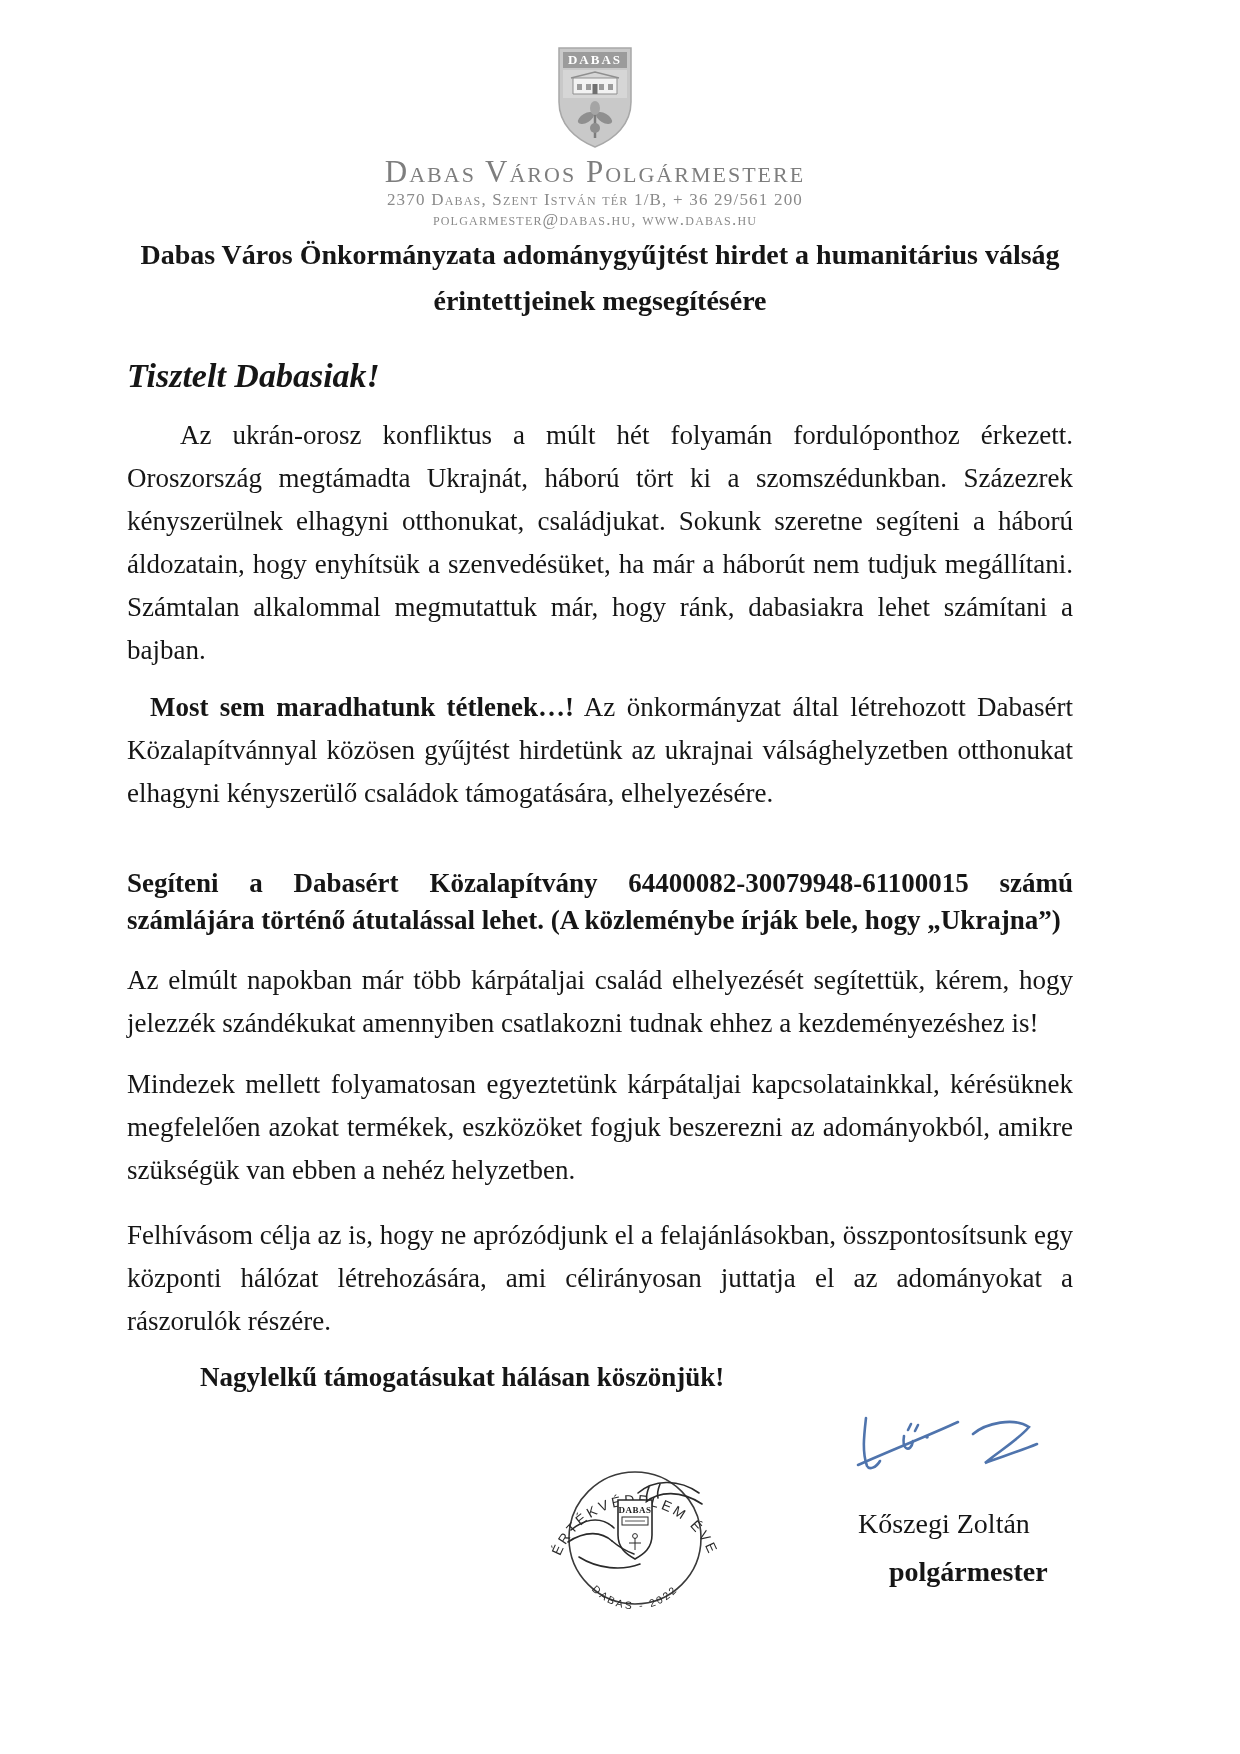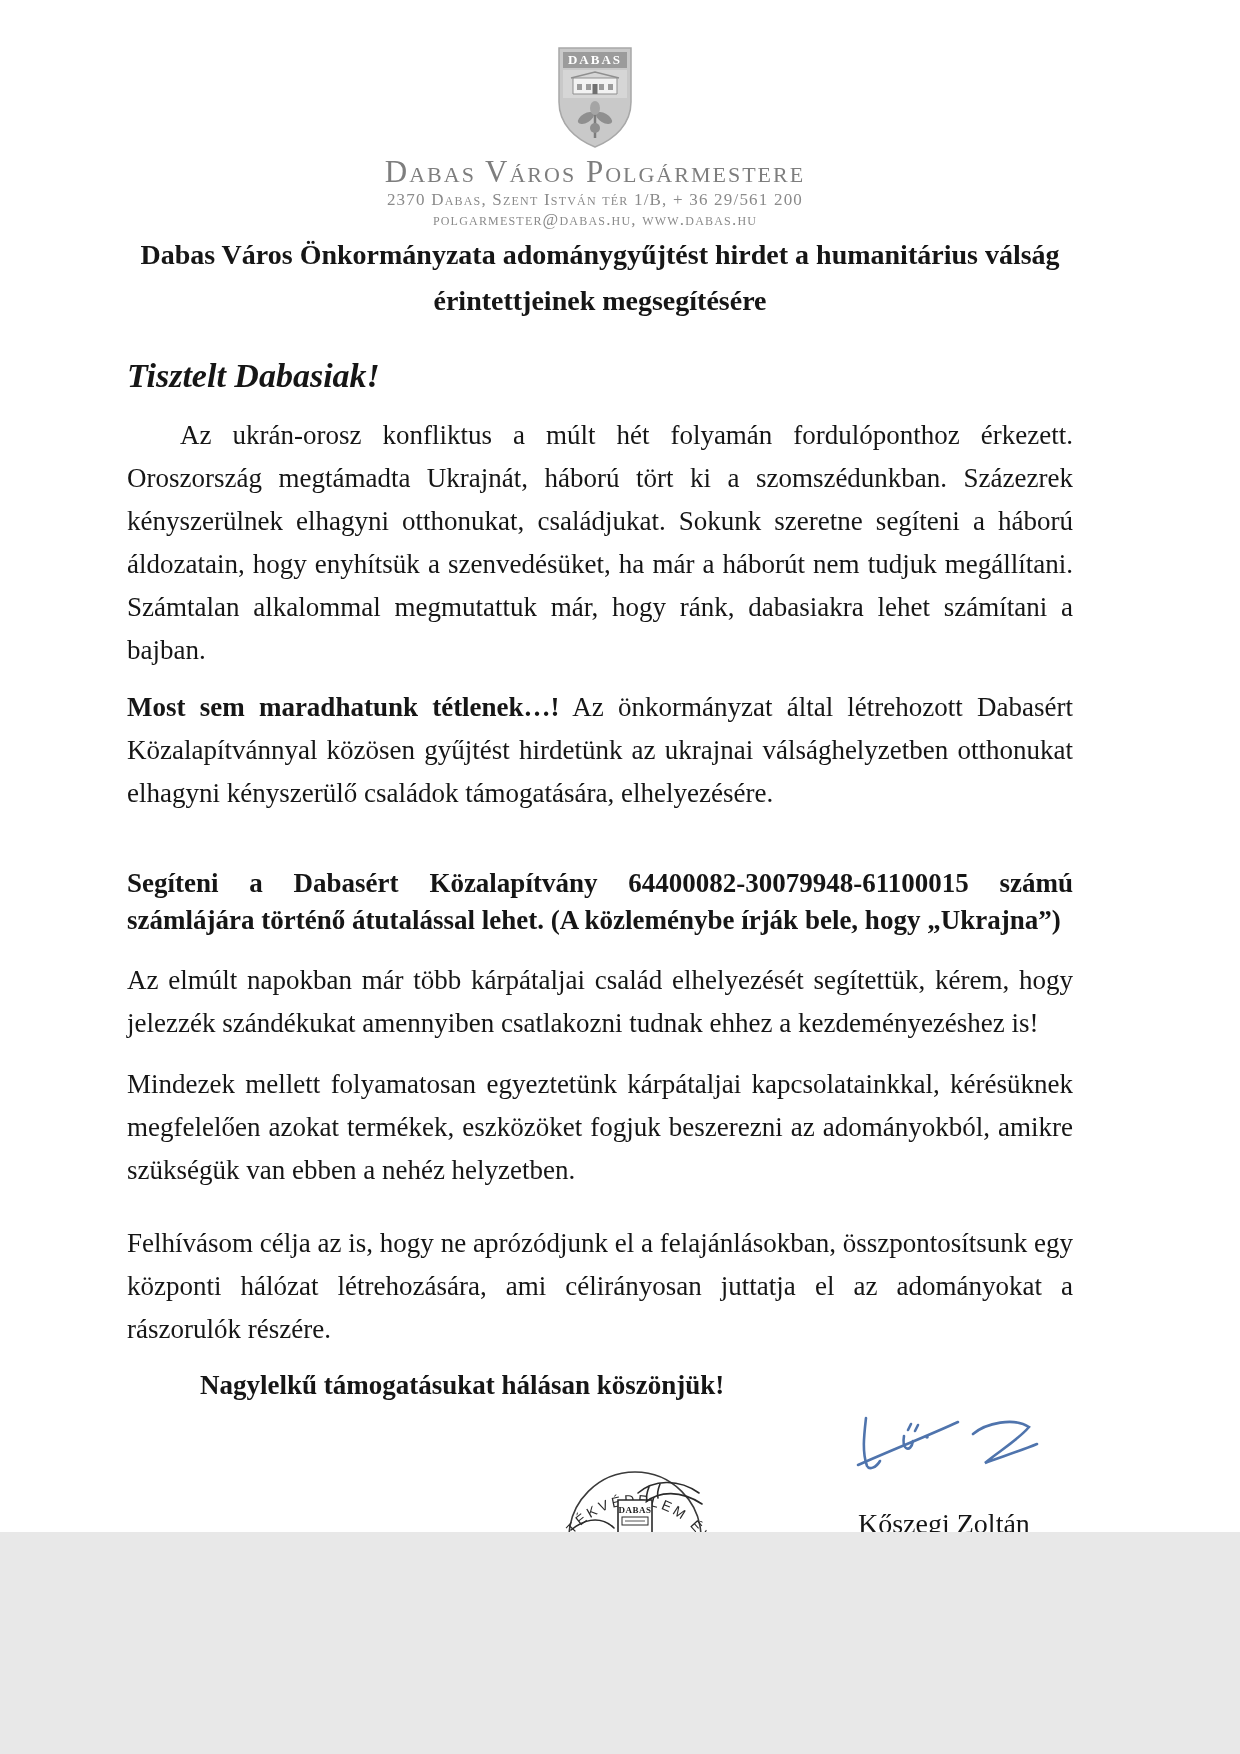--- a/index.html
+++ b/index.html
@@ -1,19 +1,19 @@
 <!DOCTYPE html>
 <html><head>
 <meta charset="utf-8">
 <title>Document</title>
 <style>
   html,body{margin:0;padding:0;background:#e8e8e8;}
   .page{
     position:relative;
-    width:1240px;height:1532px;
+    width:1240px;height:1754px;
     margin:0 auto;
     background:#ffffff;
     font-family:"Liberation Serif", serif;
     color:#161616;
     overflow:hidden;
   }
   
   .letterhead{
     padding-top:44px;
     text-align:center;
@@ -59,22 +59,22 @@
     line-height:43px;
     text-align:justify;
     text-align-last:left;
   }
   .para.indent{text-indent:53px;}
   .p1{margin-top:16px;}
   .p2{margin-top:14px;}
   .p3{margin-top:50px;font-weight:bold;line-height:37px;}
   .p4{margin-top:20px;}
   .p5{margin-top:18px;}
-  .p6{margin-top:30px;}
-  .lead-bold{font-weight:bold;}
+  .p6{margin-top:22px;}
+  .lead-bold{font-weight:bold;margin-left:23px;}
   
   .closing-1{
     margin:26px 167px 0 127px;
     font-weight:bold;
     font-size:26px;
     line-height:44px;
     text-align:center;
     white-space:nowrap;
   }
   .closing-2{

